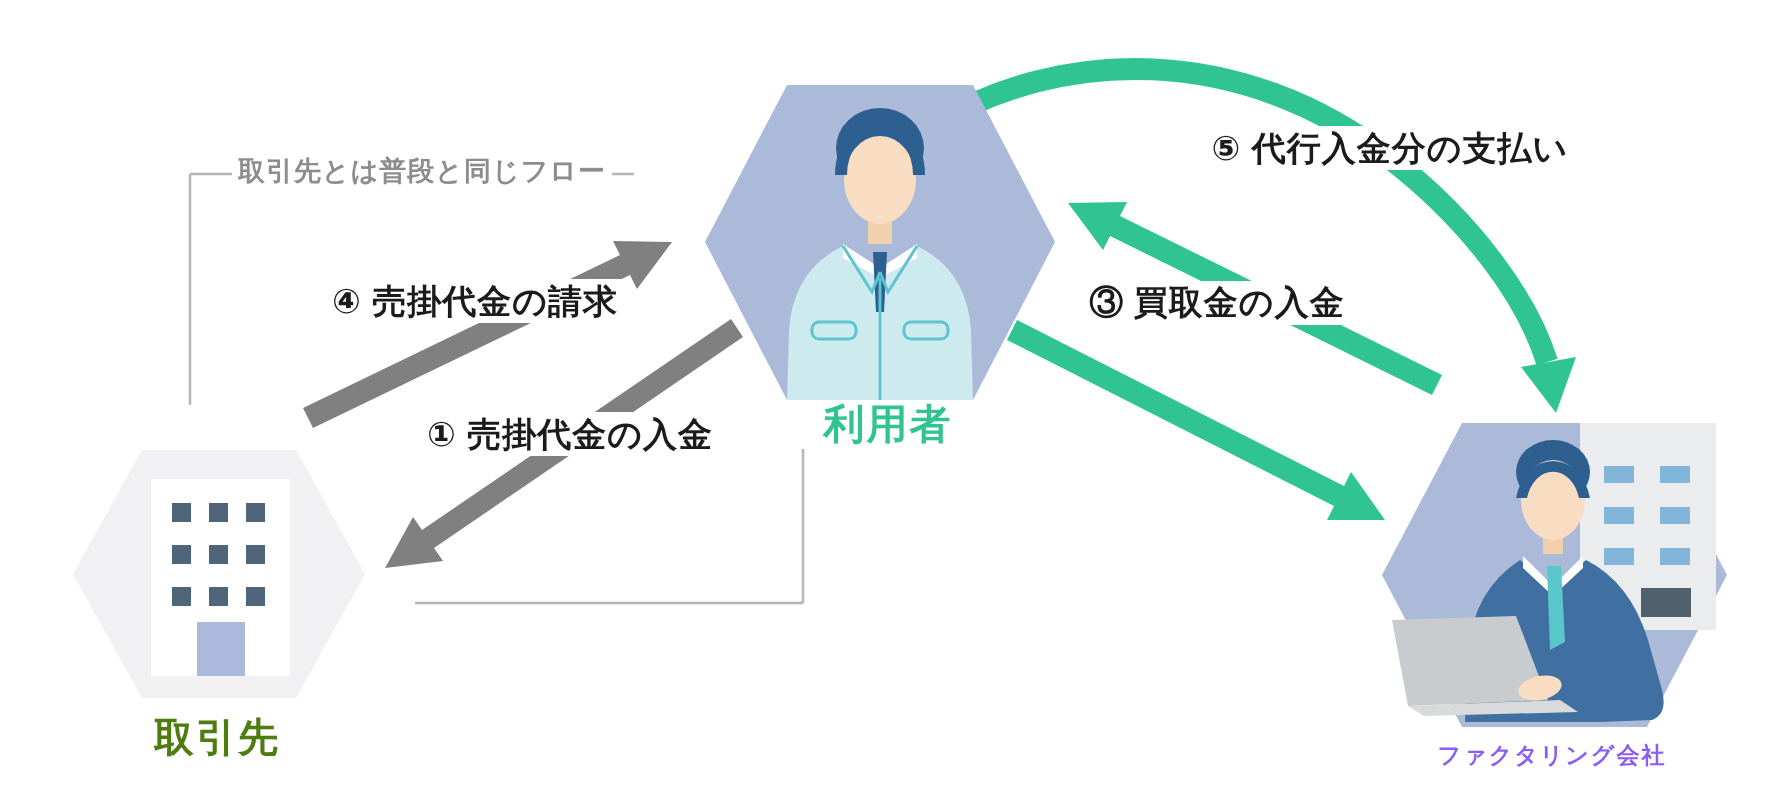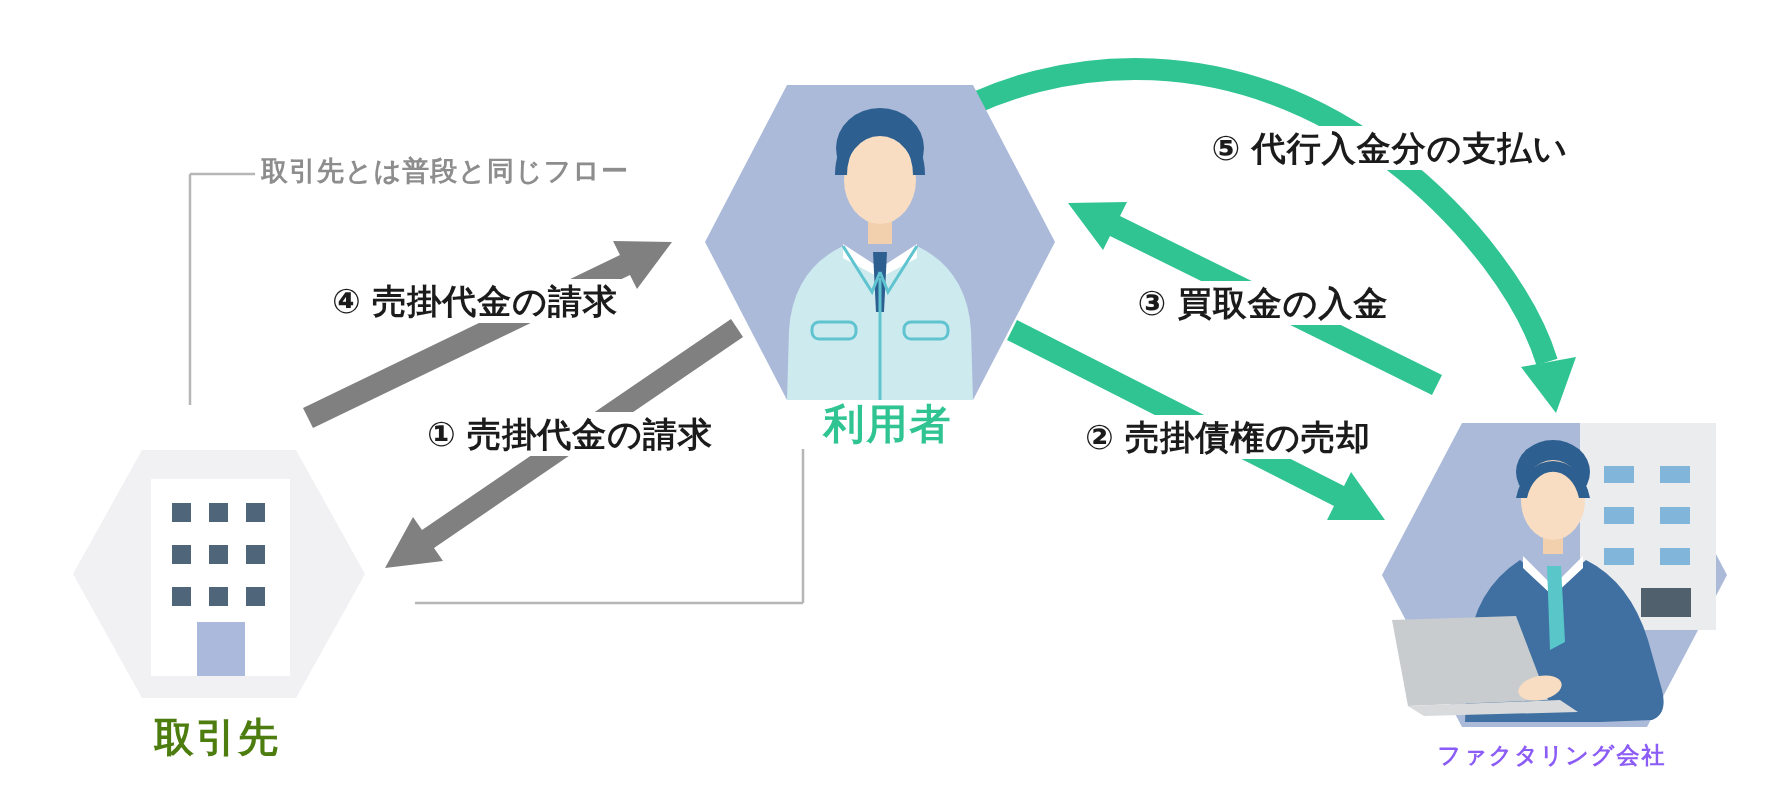--- a/index.html
+++ b/index.html
@@ -119,25 +119,24 @@
         <path d="M1465,722 L1468,650 Q1474,590 1520,560 L1553,588 L1586,560 Q1630,582 1648,640 L1662,690 Q1668,714 1652,720 L1600,722 Z" fill="#3f70a1"></path>
         <polygon points="1523,556 1553,586 1583,556 1583,568 1553,596 1523,568" fill="#ffffff"></polygon>
         <polygon points="1547,566 1561,566 1565,642 1550,650" fill="#59c6ca"></polygon>
         <polygon points="1392,620 1516,616 1548,700 1408,706" fill="#c9cccf"></polygon>
         <polygon points="1408,706 1560,700 1578,712 1424,716" fill="#d8dadc"></polygon>
         <ellipse cx="1540" cy="688" rx="22" ry="12" fill="#f8ddc2" transform="rotate(-12 1540 688)"></ellipse>
       </g>
     </g>
   </svg>
 
-  <div class="lbl note-label" style="left:445px;top:171px;">取引先とは普段と同じフロー</div>
+  <div class="lbl note-label" style="left:422px;top:171px;">取引先とは普段と同じフロー</div>
 
   <div class="lbl step-label" style="left:475px;top:301px;">④ 売掛代金の請求</div>
-  <div class="lbl step-label" style="left:570px;top:434px;">① 売掛代金の請求</div>
-  <div class="lbl step-label" style="left:1263px;top:303px;">③ 買取金の入金</div>
-  <div class="lbl step-label" style="left:1228px;top:437px;">② 売掛債権の売却</div>
+  <div class="lbl step-label" style="left:570px;top:434px;">① 売掛代金の入金</div>
+  <div class="lbl step-label" style="left:1217px;top:303px;font-family:Liberation Serif, serif;">③ 買取金の入金</div>
   <div class="lbl step-label" style="left:1390px;top:148px;">⑤ 代行入金分の支払い</div>
 
   <div class="lbl entity-label entity-user" style="left:888px;top:424px;">利用者</div>
   <div class="lbl entity-label entity-client" style="left:217px;top:737px;">取引先</div>
   <div class="lbl entity-label entity-factoring" style="left:1552px;top:755px;">ファクタリング会社</div>
 
 </div>
 
 </body></html>

